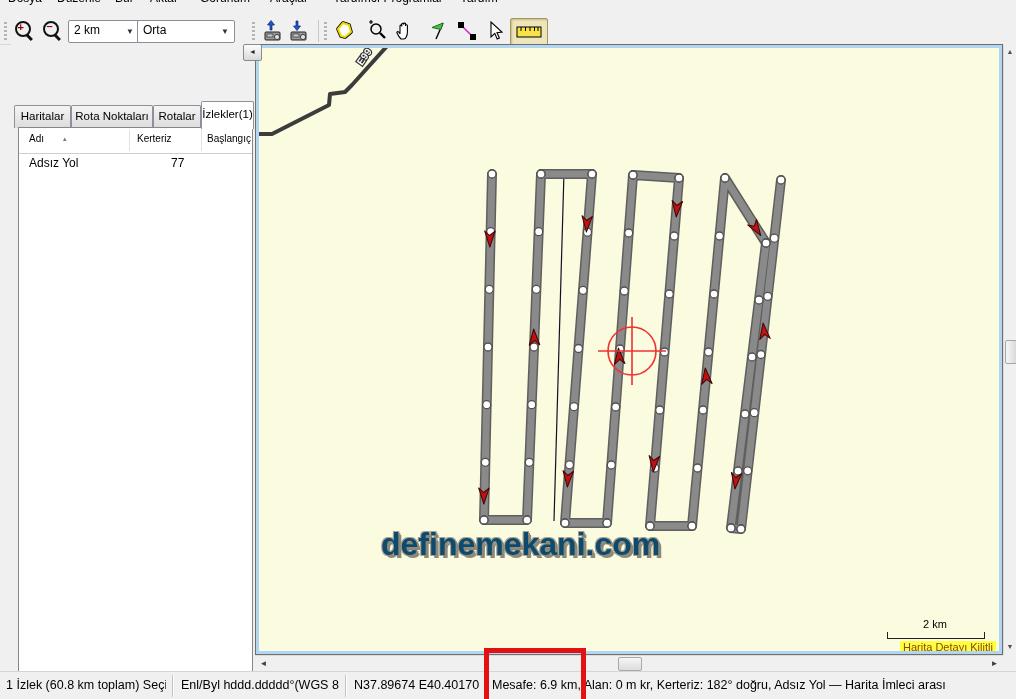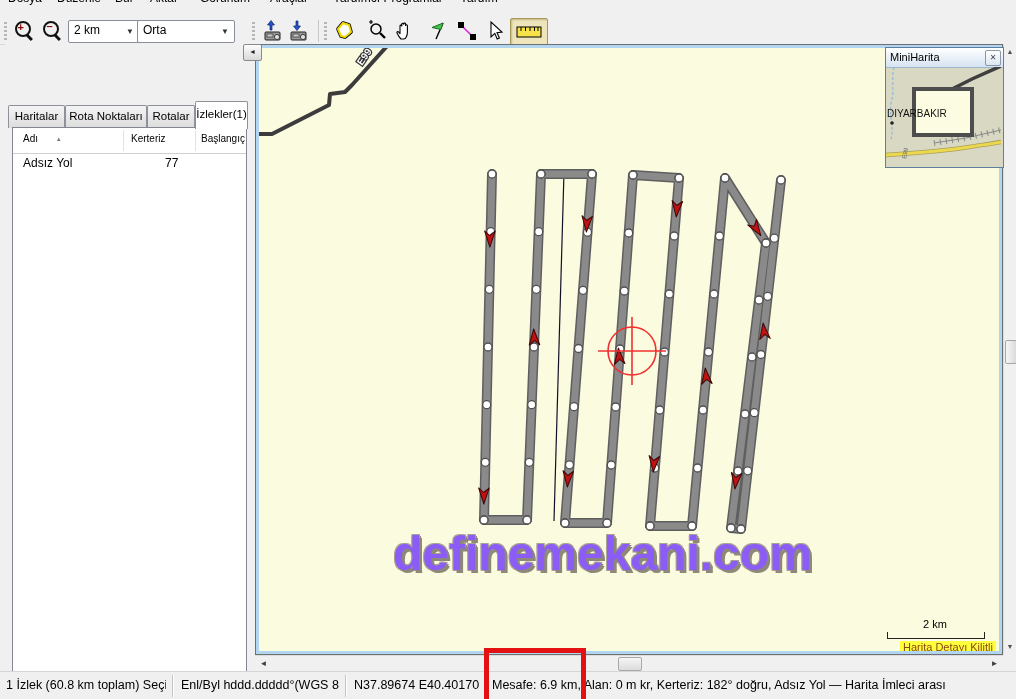--- a/index.html
+++ b/index.html
@@ -17,21 +17,21 @@
         background:repeating-linear-gradient(#b5b5b5 0 2px,#f0f0f0 2px 4px);}
   .tbtn{position:absolute;top:12px;width:26px;height:26px;display:flex;align-items:center;justify-content:center;}
   .tsep{position:absolute;top:14px;width:1px;height:22px;background:#c8c8c8;}
   .combo{position:absolute;top:14px;height:21px;background:#fff;border:1px solid #898f98;border-radius:2px;}
   .combo .val{position:absolute;left:5px;top:2px;font-size:12px;}
   .combo .dd{position:absolute;right:1px;top:1px;bottom:1px;width:16px;display:flex;align-items:center;justify-content:center;
              color:#333;font-size:8px;}
   .pressed{background:#efe5bd;border:1px solid #a59a5a;border-radius:2px;box-shadow:inset 1px 1px 2px rgba(120,100,30,.35);}
 
   
-  .sidebar{left:5px;top:44px;width:248px;height:628px;background:#f0f0f0;}
+  .sidebar{left:11px;top:44px;width:248px;height:628px;background:#f0f0f0;}
   .tab{position:absolute;top:61px;height:22px;background:linear-gradient(#f4f4f4,#dcdcdc);
        border:1px solid #8d9199;border-bottom:none;border-radius:2px 2px 0 0;
        font-size:11.5px;text-align:center;line-height:21px;white-space:nowrap;overflow:hidden;}
   .tab.active{top:57px;height:27px;background:#fff;line-height:25px;z-index:3;}
   .panelbox{position:absolute;left:7px;top:83px;width:233px;height:561px;background:#fff;border:1px solid #828790;overflow:hidden;}
   .thead{position:absolute;left:0;top:0;width:100%;height:25px;background:#fff;border-bottom:1px solid #cfcfcf;}
   .thead .col{position:absolute;top:5px;font-size:10px;color:#000;white-space:nowrap;}
   .thead .vline{position:absolute;top:2px;bottom:2px;width:1px;background:#e2e2e2;}
   .trow{position:absolute;left:0;top:26px;width:100%;height:19px;font-size:12px;}
   .sort{position:absolute;top:7px;font-size:7px;color:#777;}
@@ -39,22 +39,22 @@
   .hthumb{position:absolute;top:1px;height:12px;background:linear-gradient(#f6f6f6,#dcdcdc);border:1px solid #a8a8a8;border-radius:2px;}
   .sarrow{position:absolute;top:1px;width:13px;height:13px;color:#404040;font-size:8px;line-height:13px;text-align:center;}
   .gripmarks{position:absolute;left:50%;top:2px;transform:translateX(-50%);font-size:8px;color:#909090;letter-spacing:1px;}
   .collapse-btn{left:243px;top:44px;width:17px;height:15px;background:linear-gradient(#fdfdfd,#d9d9d9);
       border:1px solid #8a8a8a;border-radius:2px;font-size:7px;text-align:center;line-height:13px;color:#222;z-index:5;}
 
   
   .map-frame{left:255px;top:44px;width:748px;height:611px;border:1px solid #6f6f6f;box-sizing:border-box;background:#fbfbdf;}
   .map-blue{position:absolute;inset:0;border:3px solid #b2d6f2;pointer-events:none;z-index:4;}
   .map-content{position:absolute;left:3px;top:3px;width:740px;height:603px;background:#fbfbdf;overflow:hidden;}
-  .watermark{position:absolute;left:134px;top:478px;font-size:48px;font-weight:bold;letter-spacing:0;
-     color:#8b5cf6;text-shadow:3px 3px 0 #8d8878,-1px -1px 0 #a9a294,1px -1px 0 #a9a294,-1px 1px 0 #a9a294,2px 1px 0 #8d8878;}
+  .watermark{position:absolute;left:122px;top:478px;font-size:32px;font-weight:bold;letter-spacing:0;
+     color:#0c4a6e;text-shadow:3px 3px 0 #8d8878,-1px -1px 0 #a9a294,1px -1px 0 #a9a294,-1px 1px 0 #a9a294,2px 1px 0 #8d8878;}
   .scalebar-text{position:absolute;left:628px;top:570px;width:96px;text-align:center;font-size:11px;}
   .scalebar{position:absolute;left:628px;top:584px;width:96px;height:6px;
      border-left:1px solid #222;border-right:1px solid #222;border-bottom:1px solid #222;}
   .detail-lock{position:absolute;left:641px;top:593px;background:#ffff3d;color:#8b4513;font-size:11px;padding:0 3px;line-height:12px;}
 
   
   .minimap{position:absolute;left:629px;top:2px;width:117px;height:119px;border:1px solid #5f7f9f;background:#d8d8c3;z-index:6;}
   .minimap-title{position:absolute;left:0;top:0;right:0;height:19px;background:linear-gradient(#ffffff,#d5e3f2);
      border-bottom:1px solid #9fb6cc;font-size:11px;line-height:18px;padding-left:4px;}
   .minimap-close{position:absolute;right:2px;top:2px;width:14px;height:14px;border:1px solid #8899aa;border-radius:2px;
@@ -316,38 +316,20 @@
             <line y1="-34" y2="34" x1="0" x2="0"></line>
           </g>
         </svg>
       <div class="watermark">definemekani.com</div>
       <div class="scalebar-text">2 km</div>
       <div class="scalebar"></div>
       <div class="detail-lock">Harita Detayı Kilitli</div>
     </div>
     <div class="map-blue"></div>
 
-    <div class="minimap">
-      <div class="minimap-title">MiniHarita</div>
-      <div class="minimap-close">✕</div>
-      <div class="minimap-map">
-        <svg width="115" height="98" viewBox="0 0 115 98">
-          <path d="M8,0 C5,12 9,24 5,36 C3,48 8,60 5,72" fill="none" stroke="#8fb8dc" stroke-width="1.2" stroke-dasharray="3,2"></path>
-          <path d="M115,-1 L86,12 L62,24 L40,31" fill="none" stroke="#3f3f3f" stroke-width="3.5"></path>
-          <path d="M48,76 L80,71 L115,63" fill="none" stroke="#8a8a8a" stroke-width="1.2"></path>
-          <path d="M48,76 L80,71 L115,63" fill="none" stroke="#8a8a8a" stroke-width="6" stroke-dasharray="1,5"></path>
-          <path d="M0,88 C30,86 60,84 83,80 C95,78 105,77 115,75" fill="none" stroke="#a8a05a" stroke-width="4.5"></path>
-          <path d="M0,88 C30,86 60,84 83,80 C95,78 105,77 115,75" fill="none" stroke="#ecd84e" stroke-width="2.8"></path>
-          <circle cx="6" cy="56" r="1.8" fill="#222"></circle>
-          <rect x="28" y="22" width="58" height="46" fill="#fcfce2" stroke="#4d4d4d" stroke-width="4"></rect>
-          <text x="1" y="50" font-size="10" font-family="Liberation Sans, sans-serif" fill="#111">DIYARBAKIR</text>
-          <text x="20" y="92" font-size="6" fill="#666" transform="rotate(-78 20 92)">E99</text>
-        </svg>
-      </div>
-    </div>
   </div>
 
   <div class="abs vscroll">
     <div class="varrow" style="top:1px">▲</div>
     <div class="vthumb" style="top:296px"></div>
     <div class="varrow" style="top:596px">▼</div>
   </div>
 
   <div class="abs hscroll" style="left:255px;top:655px;width:748px;border:none;border-top:1px solid #dcdcdc">
     <div class="sarrow" style="left:2px">◄</div>

